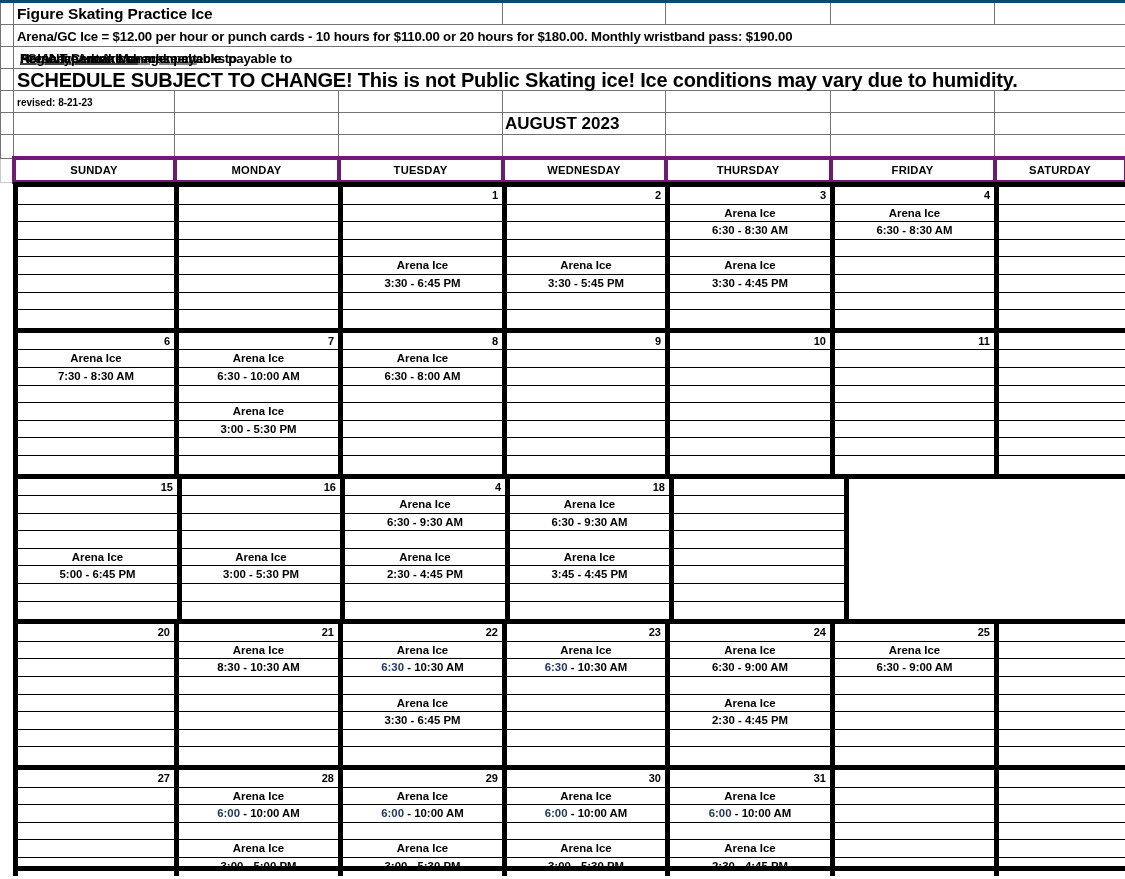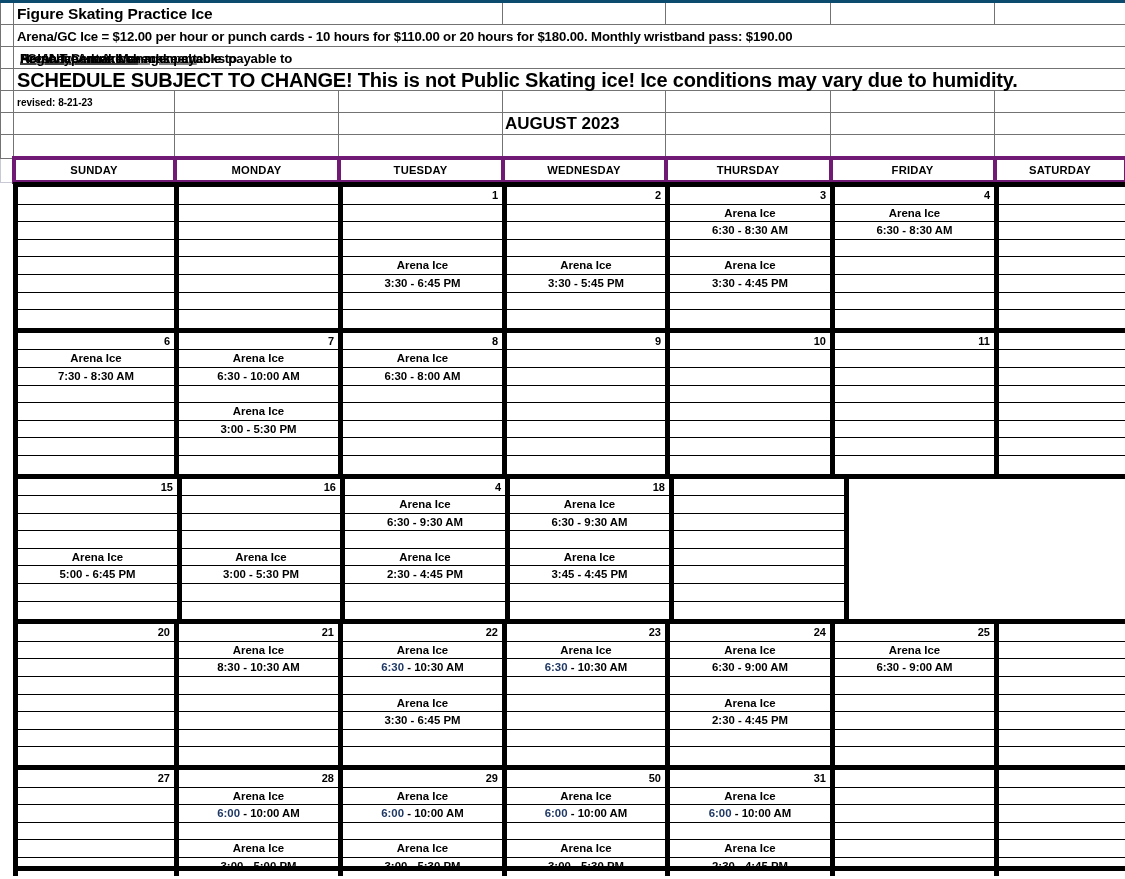--- a/index.html
+++ b/index.html
@@ -468,21 +468,21 @@
         </div>
         <div class="daycol w3">
           <div class="cell num">29</div>
           <div class="cell">Arena Ice</div>
           <div class="cell"><span class="blue">6:00</span><span> - 10:00 AM</span></div>
           <div class="cell"></div>
           <div class="cell">Arena Ice</div>
           <div class="cell">3:00 - 5:30 PM</div>
         </div>
         <div class="daycol w4">
-          <div class="cell num">50</div>
+          <div class="cell num">30</div>
           <div class="cell">Arena Ice</div>
           <div class="cell"><span class="blue">6:00</span><span> - 10:00 AM</span></div>
           <div class="cell"></div>
           <div class="cell">Arena Ice</div>
           <div class="cell">3:00 - 5:30 PM</div>
         </div>
         <div class="daycol w5">
           <div class="cell num">31</div>
           <div class="cell">Arena Ice</div>
           <div class="cell"><span class="blue">6:00</span><span> - 10:00 AM</span></div>

